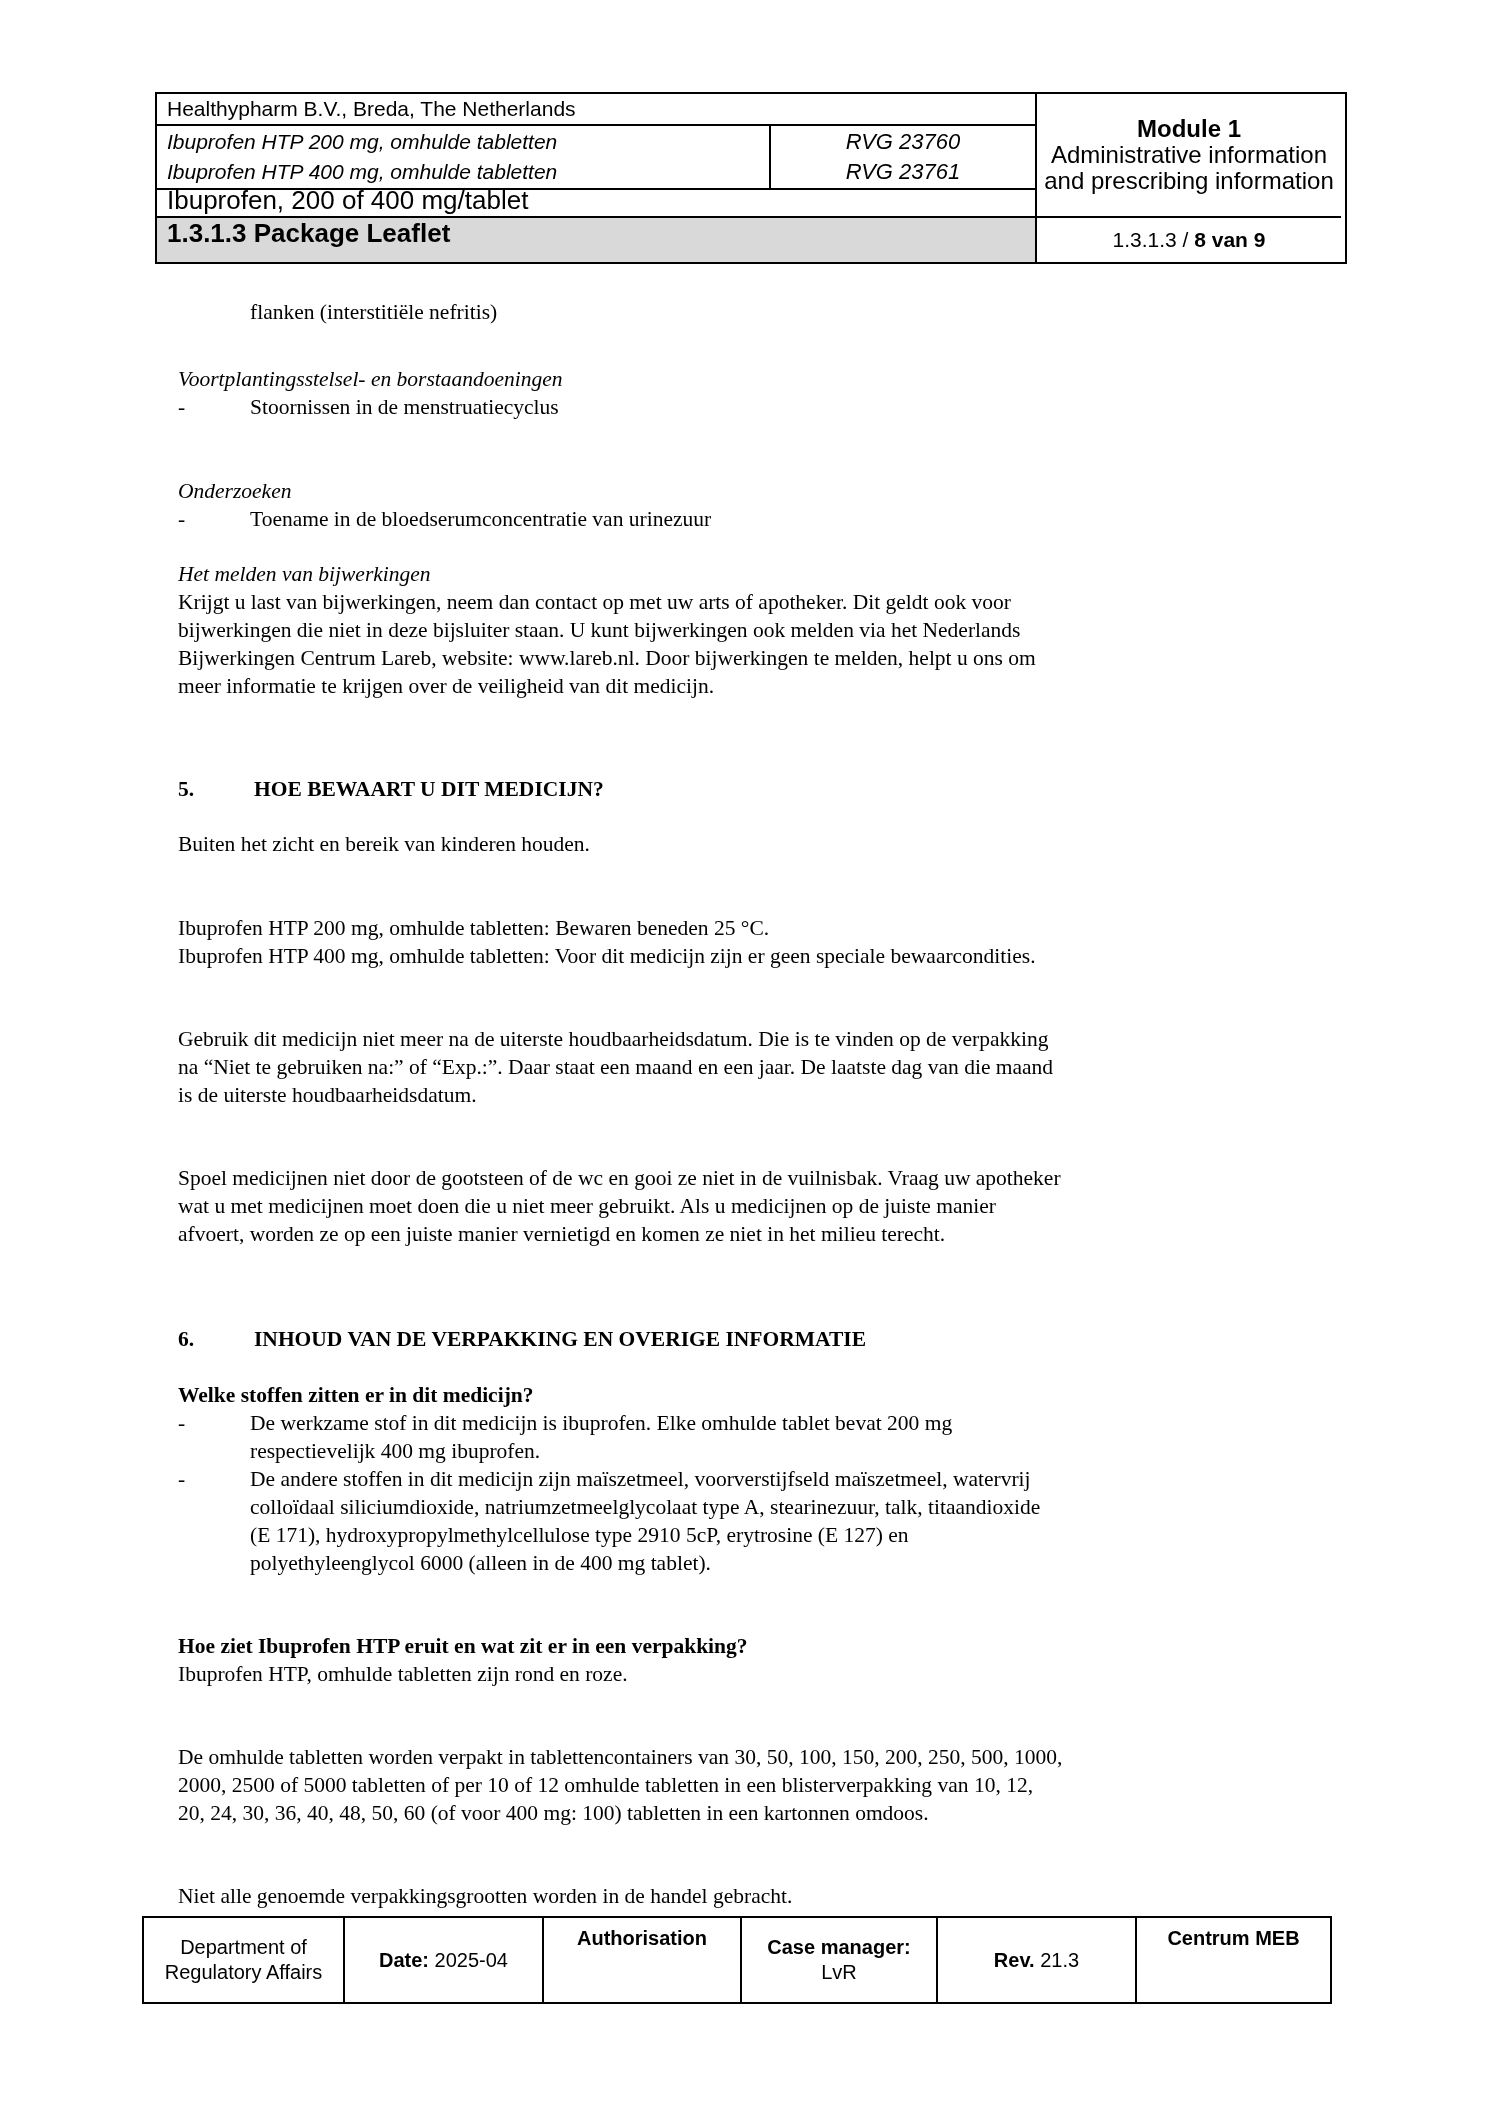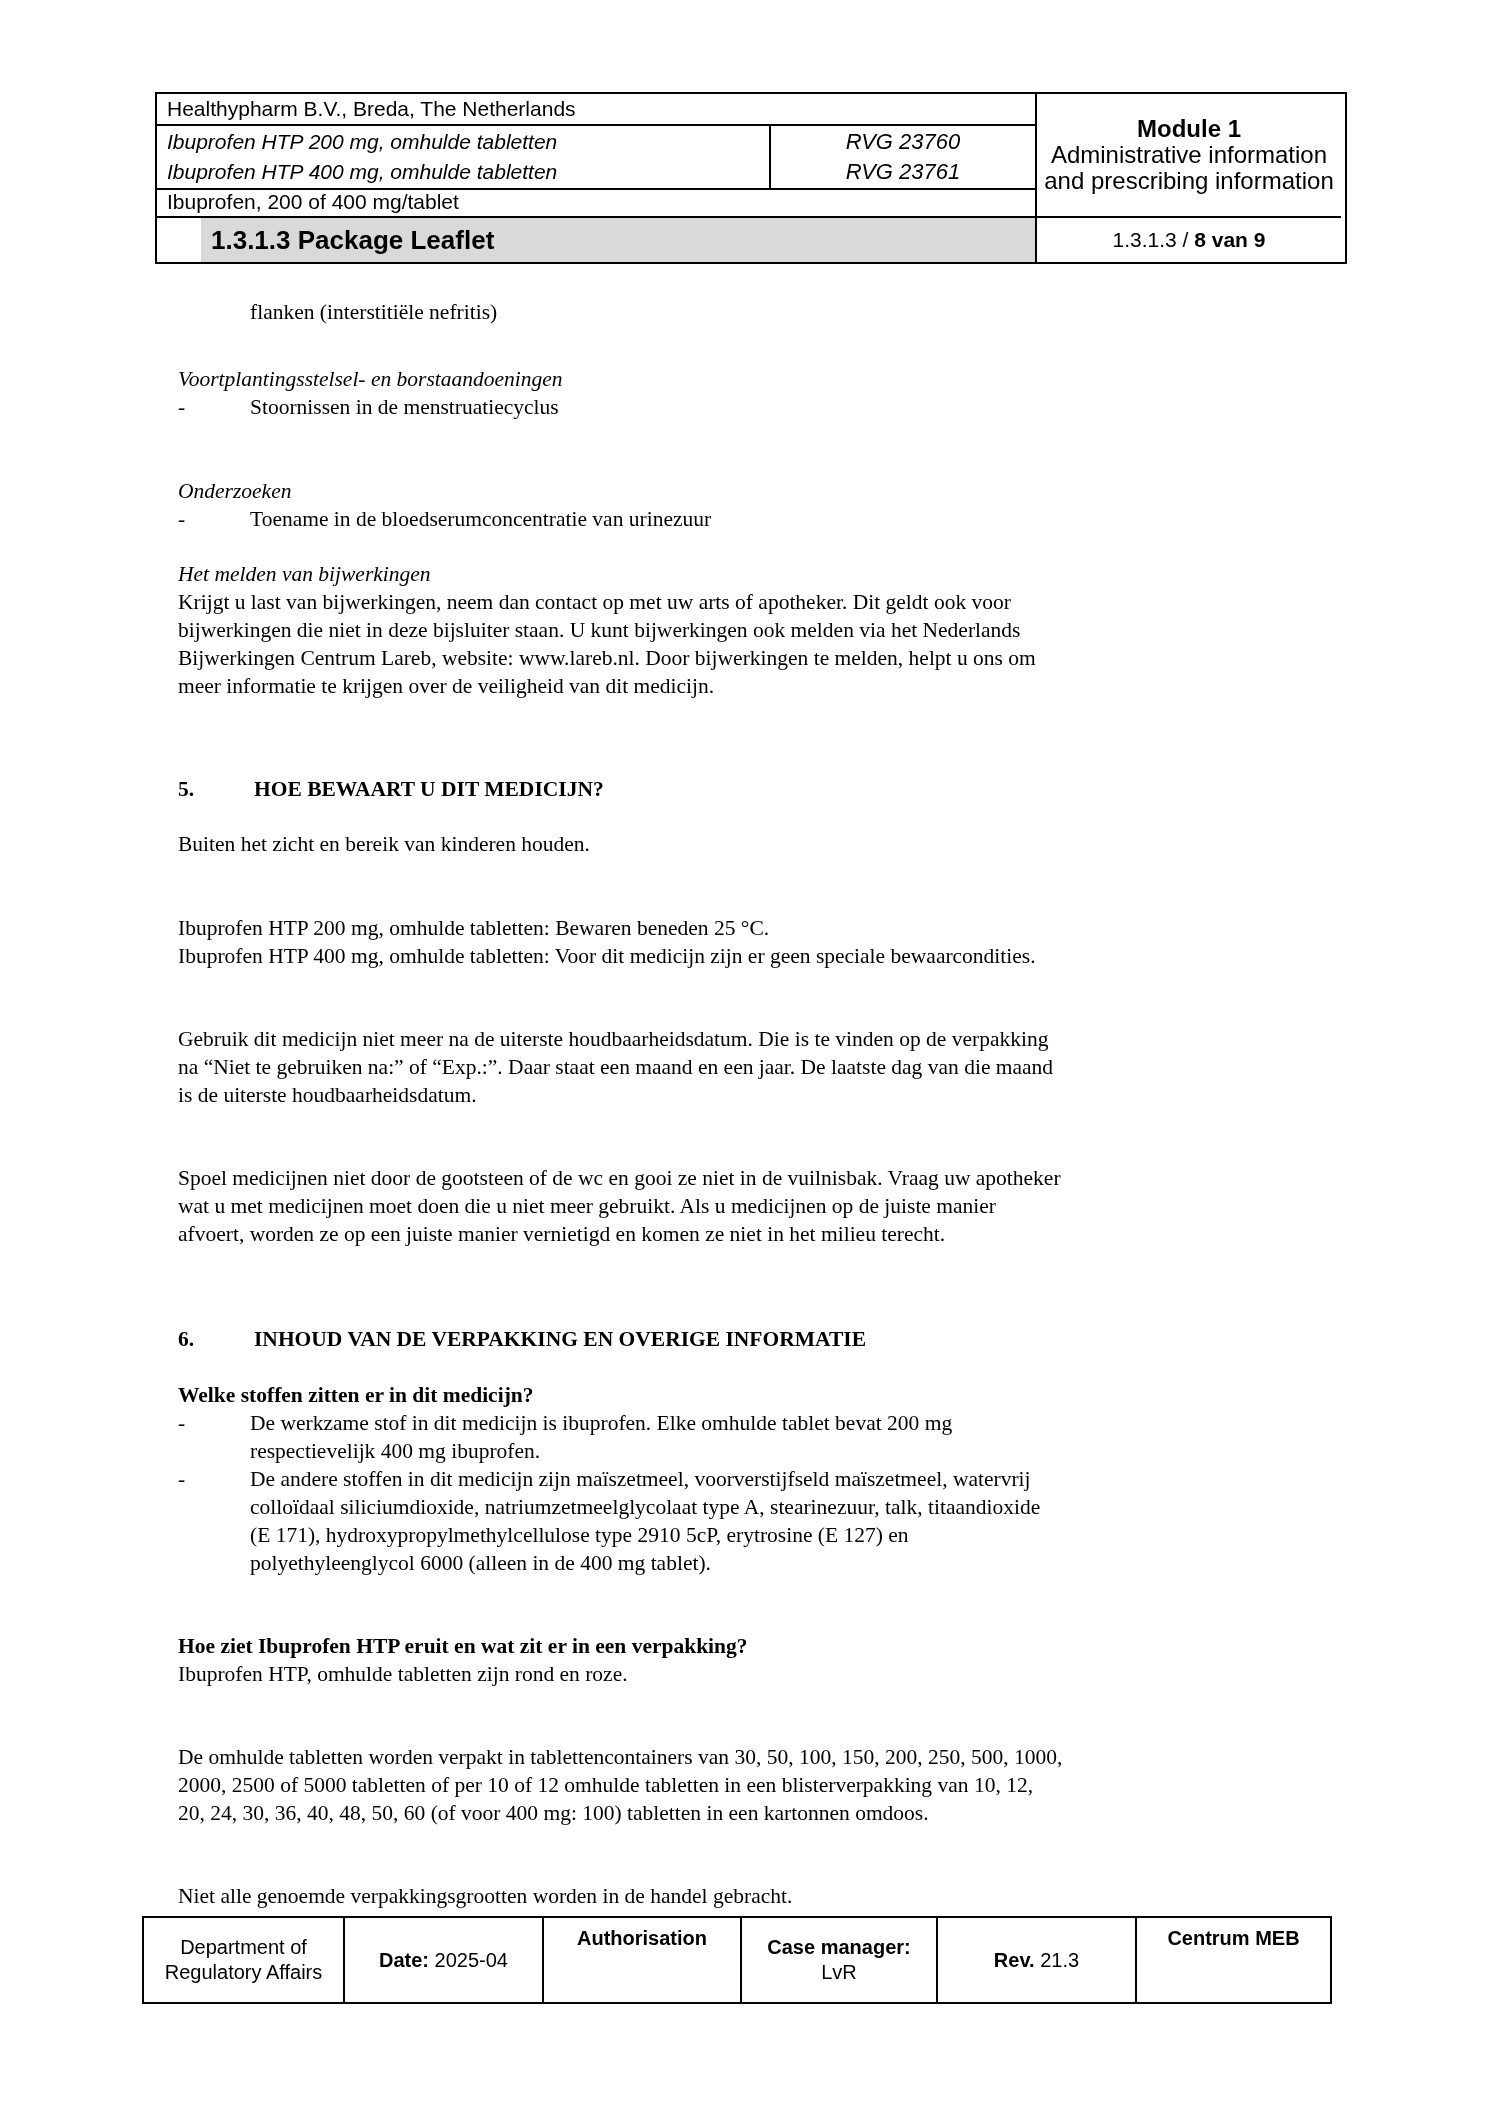--- a/index.html
+++ b/index.html
@@ -43,37 +43,37 @@
   .c-products .pname { font-weight: normal; }
   .c-rvg {
     grid-column: 2; grid-row: 2;
     border-left: 2px solid #000; border-right: 2px solid #000; border-bottom: 2px solid #000;
     display: flex; flex-direction: column; justify-content: center; align-items: center;
     font-size: 22px; font-style: italic; line-height: 30px;
   }
   .c-substance {
     grid-column: 1 / 3; grid-row: 3;
     border-right: 2px solid #000; border-bottom: 2px solid #000;
-    display: flex; align-items: flex-start;
-    padding-left: 10px; font-size: 21px;
+    display: flex; align-items: flex-end;
+    padding-left: 10px; font-size: 26px;
   }
   .c-module {
     grid-column: 3; grid-row: 1 / 4;
     border-bottom: 2px solid #000;
     display: flex; flex-direction: column; justify-content: center; align-items: center;
     text-align: center; font-size: 24px; line-height: 26px; padding: 2px;
   }
   .c-module .mtitle { font-weight: bold; }
   .c-banner {
     grid-column: 1 / 3; grid-row: 4;
     border-right: 2px solid #000;
     background: #d9d9d9;
-    display: flex; align-items: center;
+    display: flex; 
     padding-left: 10px;
-    font-size: 26px; font-weight: bold; margin-left: 44px;
+    font-size: 26px; font-weight: bold;
   }
   .c-page {
     grid-column: 3; grid-row: 4;
     display: flex; align-items: center; justify-content: center;
     font-size: 21px;
   }
   .c-page .pgbold { font-weight: bold; }
 
   
   .bodycol {

